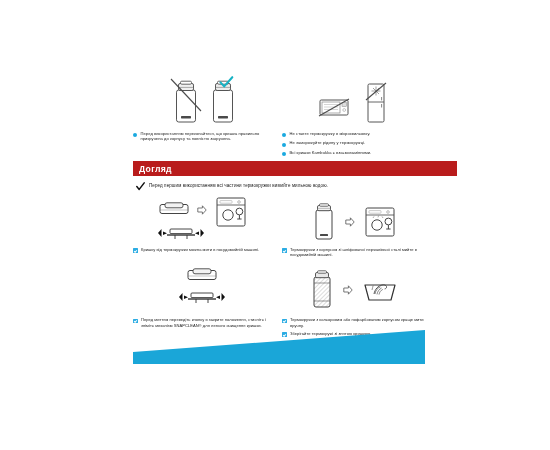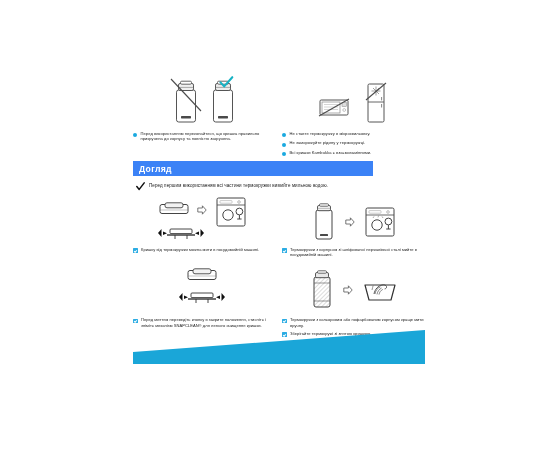--- a/index.html
+++ b/index.html
@@ -23,22 +23,22 @@
   .dot{
     width:4px;height:4px;border-radius:50%;background:#1aa9e0;
     flex:0 0 4px;margin-top:2.2px;margin-right:3.5px;
   }
   .bullet-text{
     font-size:4.05px;line-height:5.1px;color:#1b1b1b;letter-spacing:.08px;
   }
 
   
   .care-bar{
-    position:absolute;left:133px;top:161px;width:240px;height:15px;
-    background:#3b82f6;display:flex;align-items:center;
+    position:absolute;left:133px;top:161px;width:324px;height:15px;
+    background:#b91c1c;display:flex;align-items:center;
   }
   .care-bar-title{
     color:#ffffff;font-size:8.6px;font-weight:bold;letter-spacing:.35px;
     margin-left:6px;
   }
 
   
   .care-intro{position:absolute;left:136px;top:183px;width:292px;display:flex;align-items:flex-start;}
   .check-big{flex:0 0 9px;margin-right:4px;margin-top:-1px;}
   .care-intro-text{font-size:4.5px;line-height:6px;color:#161616;letter-spacing:.1px;}

